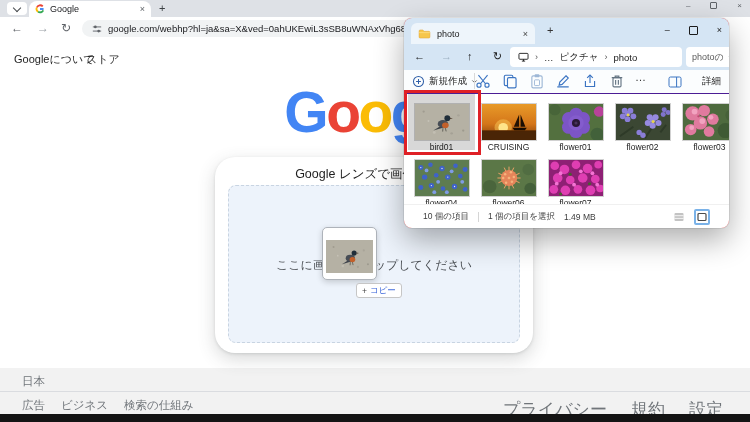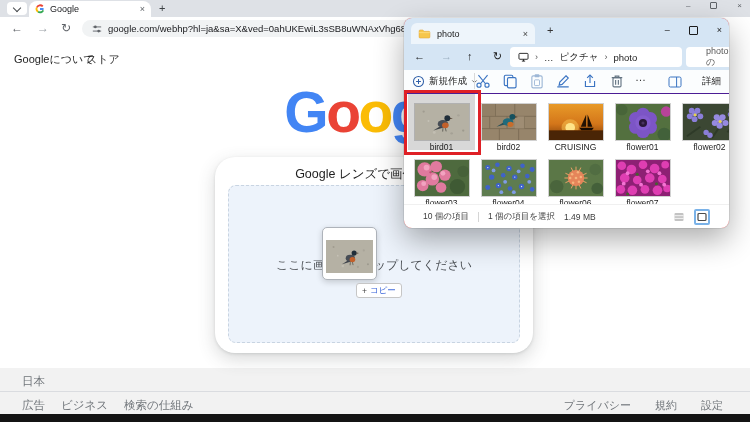--- a/index.html
+++ b/index.html
@@ -40,41 +40,41 @@
   .ghost-img{display:block;width:47px;height:33px;margin:0 auto;line-height:0;}
   .ghost-img svg{width:100%;height:100%;}
   .drag-badge{position:absolute;left:356px;top:283px;height:13px;background:#fff;border:1px solid #c6c6c6;border-radius:3px;z-index:6;display:flex;align-items:center;padding:0 5px;gap:3px;font-size:8.5px;}
   .drag-badge .plus{color:#444;}
   .drag-badge .cpy{color:#2d5bd7;}
 
   .footer{position:absolute;left:0;top:368px;right:0;height:46px;background:#f2f2f2;}
   .f-region{position:absolute;left:22px;top:6px;font-size:11.5px;color:#70757a;}
   .f-divider{position:absolute;left:0;right:0;top:23px;height:1px;background:#dadce0;}
   .f-left{position:absolute;left:22px;top:30px;display:flex;gap:16px;font-size:11.5px;color:#70757a;}
-  .f-right{position:absolute;right:27px;top:30px;display:flex;gap:24px;font-size:11px;color:#70757a;}
+  .f-right{position:absolute;right:27px;top:30px;display:flex;gap:24px;font-size:17px;color:#70757a;}
   .bottom-bar{position:absolute;left:0;top:414px;right:0;height:8px;background:#141414;}
 
   
   .explorer{position:absolute;left:404px;top:18px;width:325px;height:210px;background:#ef4444;border-radius:8px;overflow:hidden;z-index:10;
     box-shadow:0 12px 30px rgba(0,0,0,.32),0 0 0 1px rgba(0,0,0,.08);font-size:9.5px;color:#1b1b1b;}
   .ex-tabbar{position:relative;height:26px;background:#d5e5f4;}
   .ex-tab{position:absolute;left:7px;top:5px;width:124px;height:21px;background:rgba(255,255,255,.6);border-radius:6px 6px 0 0;display:flex;align-items:center;gap:6px;padding:0 7px;box-sizing:border-box;}
   .ex-tab .ic{width:13px;height:10px;}
   .ex-tab-title{flex:1;font-size:9px;}
   .ex-tab-close{font-size:9px;color:#444;}
   .ex-newtab{position:absolute;left:143px;top:6px;font-size:11px;color:#333;}
   .ex-controls{position:absolute;right:7px;top:3px;height:18px;display:flex;align-items:center;gap:19px;color:#1b1b1b;font-size:9px;}
   .ex-navbar{position:relative;height:26px;background:#d5e5f4;}
   .ex-nav{position:absolute;top:6px;font-size:11px;color:#1b1b1b;}
   .ex-nav.b{left:10px;}.ex-nav.f{left:37px;color:#9db0c2;}.ex-nav.u{left:63px;}.ex-nav.r{left:89px;}
   .ex-breadcrumb{position:absolute;left:106px;top:3px;width:172px;height:20px;background:#fff;border-radius:4px;display:flex;align-items:center;gap:6px;padding:0 8px;box-sizing:border-box;}
   .ex-breadcrumb .ic{width:11px;height:10px;color:#1b1b1b;}
   .bc-chev{font-size:9px;color:#555;}
   .bc-item{font-size:9.5px;}
-  .ex-search{position:absolute;left:282px;top:3px;width:57px;height:20px;background:#fff;border-radius:4px;display:flex;align-items:center;justify-content:space-between;padding:0 20px;box-sizing:border-box;}
+  .ex-search{position:absolute;left:282px;top:3px;width:57px;height:20px;background:#fff;border-radius:4px;display:flex;align-items:center;justify-content:space-between;padding:0 6px;box-sizing:border-box;}
   .s-text{font-size:9px;color:#5a5a5a;}
   .ex-search .ic{width:9px;height:9px;color:#555;}
   .ex-toolbar{position:relative;height:23px;background:#fbfdfe;border-bottom:4px solid #4c1d95;text-decoration:underline;}
   .ex-new{position:absolute;left:8px;top:3px;height:17px;display:flex;align-items:center;gap:4px;}
   .ex-new .lg{width:13px;height:13px;}
   .ex-new .xs{width:7px;height:7px;color:#555;}
   .ex-sep{position:absolute;left:70px;top:3px;width:1px;height:16px;background:#d9d9d9;}
   .tool{position:absolute;top:3px;width:16px;height:16px;}
   .t-cut{left:71px;}.t-copy{left:98px;}.t-paste{left:125px;}.t-ren{left:151px;}.t-share{left:178px;}.t-del{left:205px;}
   .tool.more{left:231px;width:auto;font-size:11px;color:#333;top:1px;}
@@ -319,34 +319,20 @@
                 <ellipse cx="29" cy="21" rx="5.5" ry="4" fill="#474d55"></ellipse>
                 <ellipse cx="31.5" cy="22.5" rx="3.4" ry="3" fill="#c2602a"></ellipse>
                 <circle cx="33.5" cy="15" r="3" fill="#202e3a"></circle>
                 <path d="M36.3 14.4l3 .7-3 .9z" fill="#55483a"></path>
                 <path d="M29 25.5l-.3 3.6M31.5 25.5l.8 3.4" stroke="#3a3a34" stroke-width=".7" fill="none"></path>
               </svg></div>
             <div class="fname">bird01</div>
           </div>
           <div class="tile">
             <div class="thumb"><svg viewBox="0 0 56 38" preserveAspectRatio="none">
-                <rect width="56" height="38" fill="#97856b"></rect>
-                <path d="M0 13h56M0 26h56M14 0v13M34 0v13M8 13v13M26 13v13M44 13v13M18 26v12M38 26v12" stroke="#7c6c55" stroke-width="1"></path>
-                <rect x="34" y="13" width="10" height="13" fill="#a5937a" opacity=".6"></rect>
-                <rect width="14" height="13" fill="#8d7b62" opacity=".5"></rect>
-                <path d="M15 24l8-5 1.5 2.5z" fill="#274f58"></path>
-                <ellipse cx="27" cy="19" rx="5.5" ry="4" fill="#1f6b7c"></ellipse>
-                <ellipse cx="29.5" cy="21.5" rx="3.2" ry="2.8" fill="#c66d2c"></ellipse>
-                <circle cx="31.5" cy="13.5" r="3" fill="#15505e"></circle>
-                <path d="M34.3 13l3 .7-3 .8z" fill="#403428"></path>
-              </svg></div>
-            <div class="fname">bird02</div>
-          </div>
-          <div class="tile">
-            <div class="thumb"><svg viewBox="0 0 56 38" preserveAspectRatio="none">
                 <defs>
                   <linearGradient id="sk" x1="0" y1="0" x2="0" y2="1">
                     <stop offset="0" stop-color="#e89a28"></stop>
                     <stop offset=".55" stop-color="#d4761a"></stop>
                     <stop offset="1" stop-color="#7a3a08"></stop>
                   </linearGradient>
                 </defs>
                 <rect width="56" height="38" fill="url(#sk)"></rect>
                 <circle cx="22" cy="25" r="9" fill="#f8c150" opacity=".55"></circle>
                 <circle cx="22" cy="25" r="5" fill="#ffe489"></circle>

